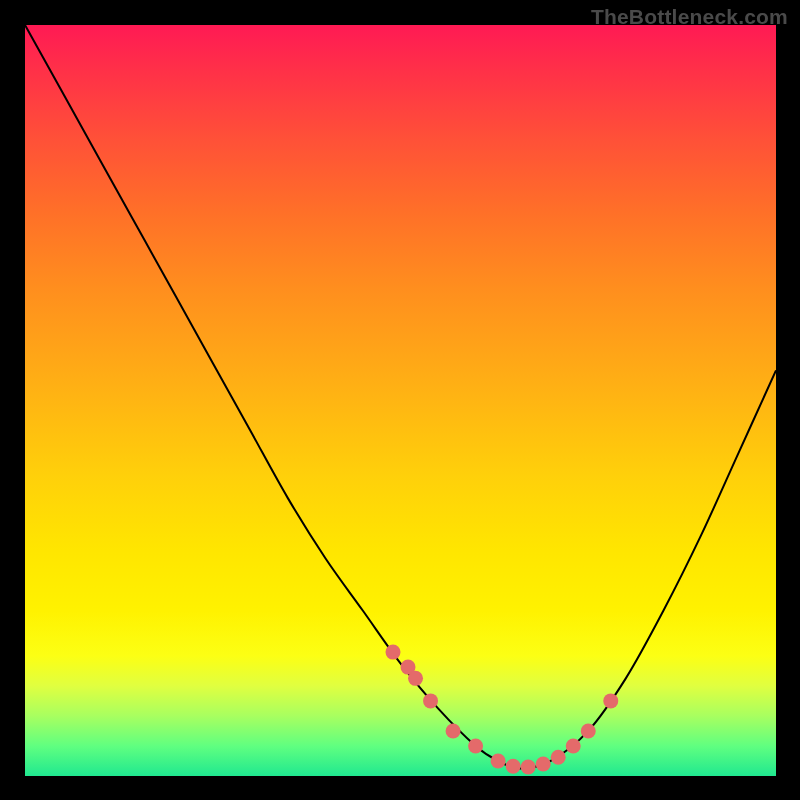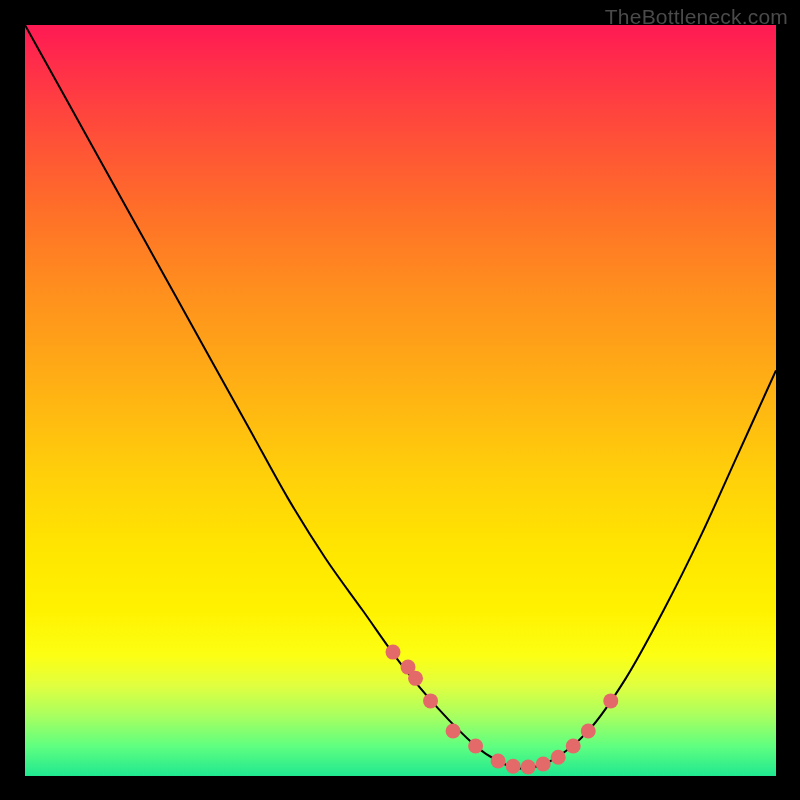--- a/index.html
+++ b/index.html
@@ -32,21 +32,21 @@
       #a8ff60 92%,
       #60ff80 96%,
       #20e890 100%);
   }
   .watermark {
     position: absolute;
     top: 5px;
     right: 12px;
     color: #4a4a4a;
     font-size: 21px;
-    font-weight: 400;
+    font-weight: 700;
     letter-spacing: 0.2px;
   }
   svg.overlay {
     position: absolute;
     left: 25px;
     top: 25px;
     width: 751px;
     height: 751px;
     overflow: visible;
   }

